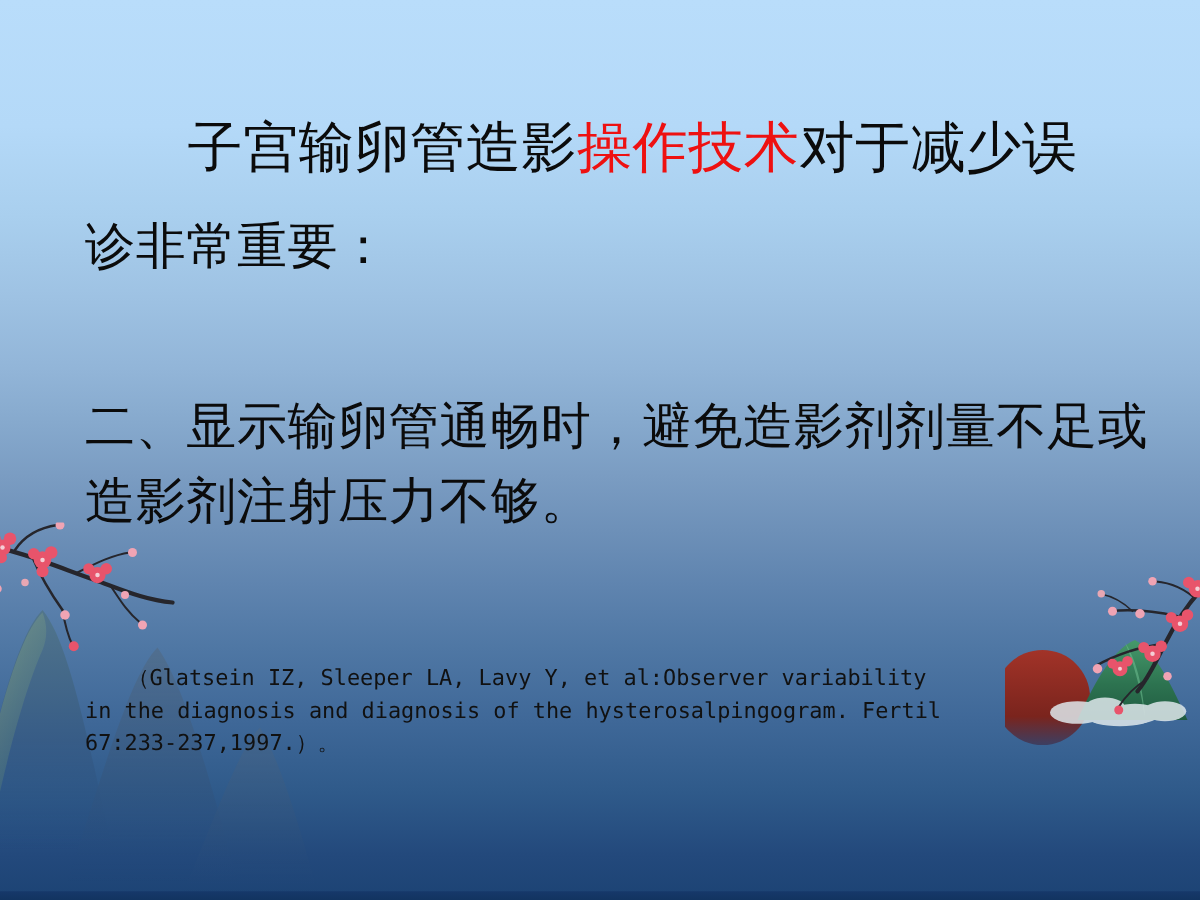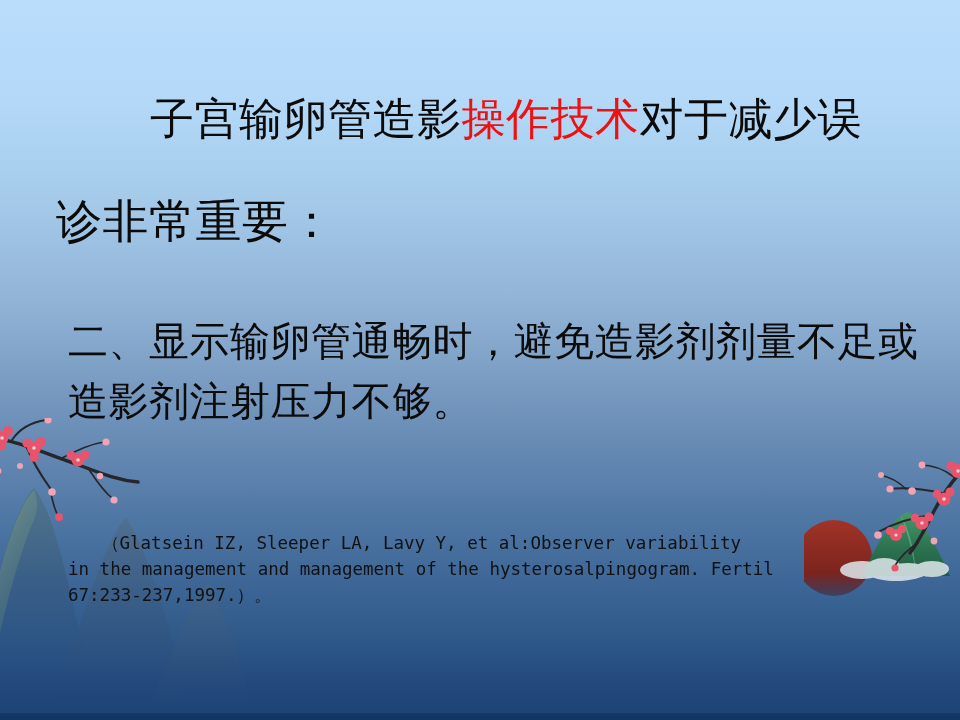--- a/index.html
+++ b/index.html
@@ -49,22 +49,22 @@
     font-family:"DejaVu Serif","Liberation Serif", serif;
     color:#0b0b0b;
     white-space:pre;
     letter-spacing:.5px;
   }
   #title-line1 {
     position:absolute; left:150px; top:94px;
     font-size:44px; line-height:50px;
   }
   #title-line2 {
-    position:absolute; left:56px; top:172px;
-    font-size:46px; line-height:50px;margin-top:24px;
+    position:absolute; left:68px; top:172px;
+    font-size:40px; line-height:50px;
   }
   .accent { color:#ee1111; }
   .item {
     position:absolute; left:68px;
     font-size:40px; line-height:46px;
   }
   #item-1      { top:256px; }
   #item-2      { top:318px; }
   #item-2b     { top:378px; }
   #item-3      { top:458px; }
@@ -229,17 +229,17 @@
   <div id="content">
 
     <div class="cn" id="title-line1"><span>子宫输卵管造影</span><span class="accent">操作技术</span><span>对于减少误</span></div>
 
     <div class="cn" id="title-line2">诊非常重要：</div>
 
     <div class="cn item" id="item-2b">造影剂注射压力不够。</div>
     <div class="cn item" id="item-2">二、显示输卵管通畅时，避免造影剂剂量不足或</div>
 
     <div id="citation"><span class="indent"></span><span>（Glatsein IZ, Sleeper LA, Lavy Y, et al:Observer variability</span>
-<span>in the management and management of the hysterosalpingogram. Fertil</span>
+<span>in the diagnosis and diagnosis of the hysterosalpingogram. Fertil</span>
 <span>67:233-237,1997.）。</span></div>
 
   </div>
 </div>
 
 </body></html>

